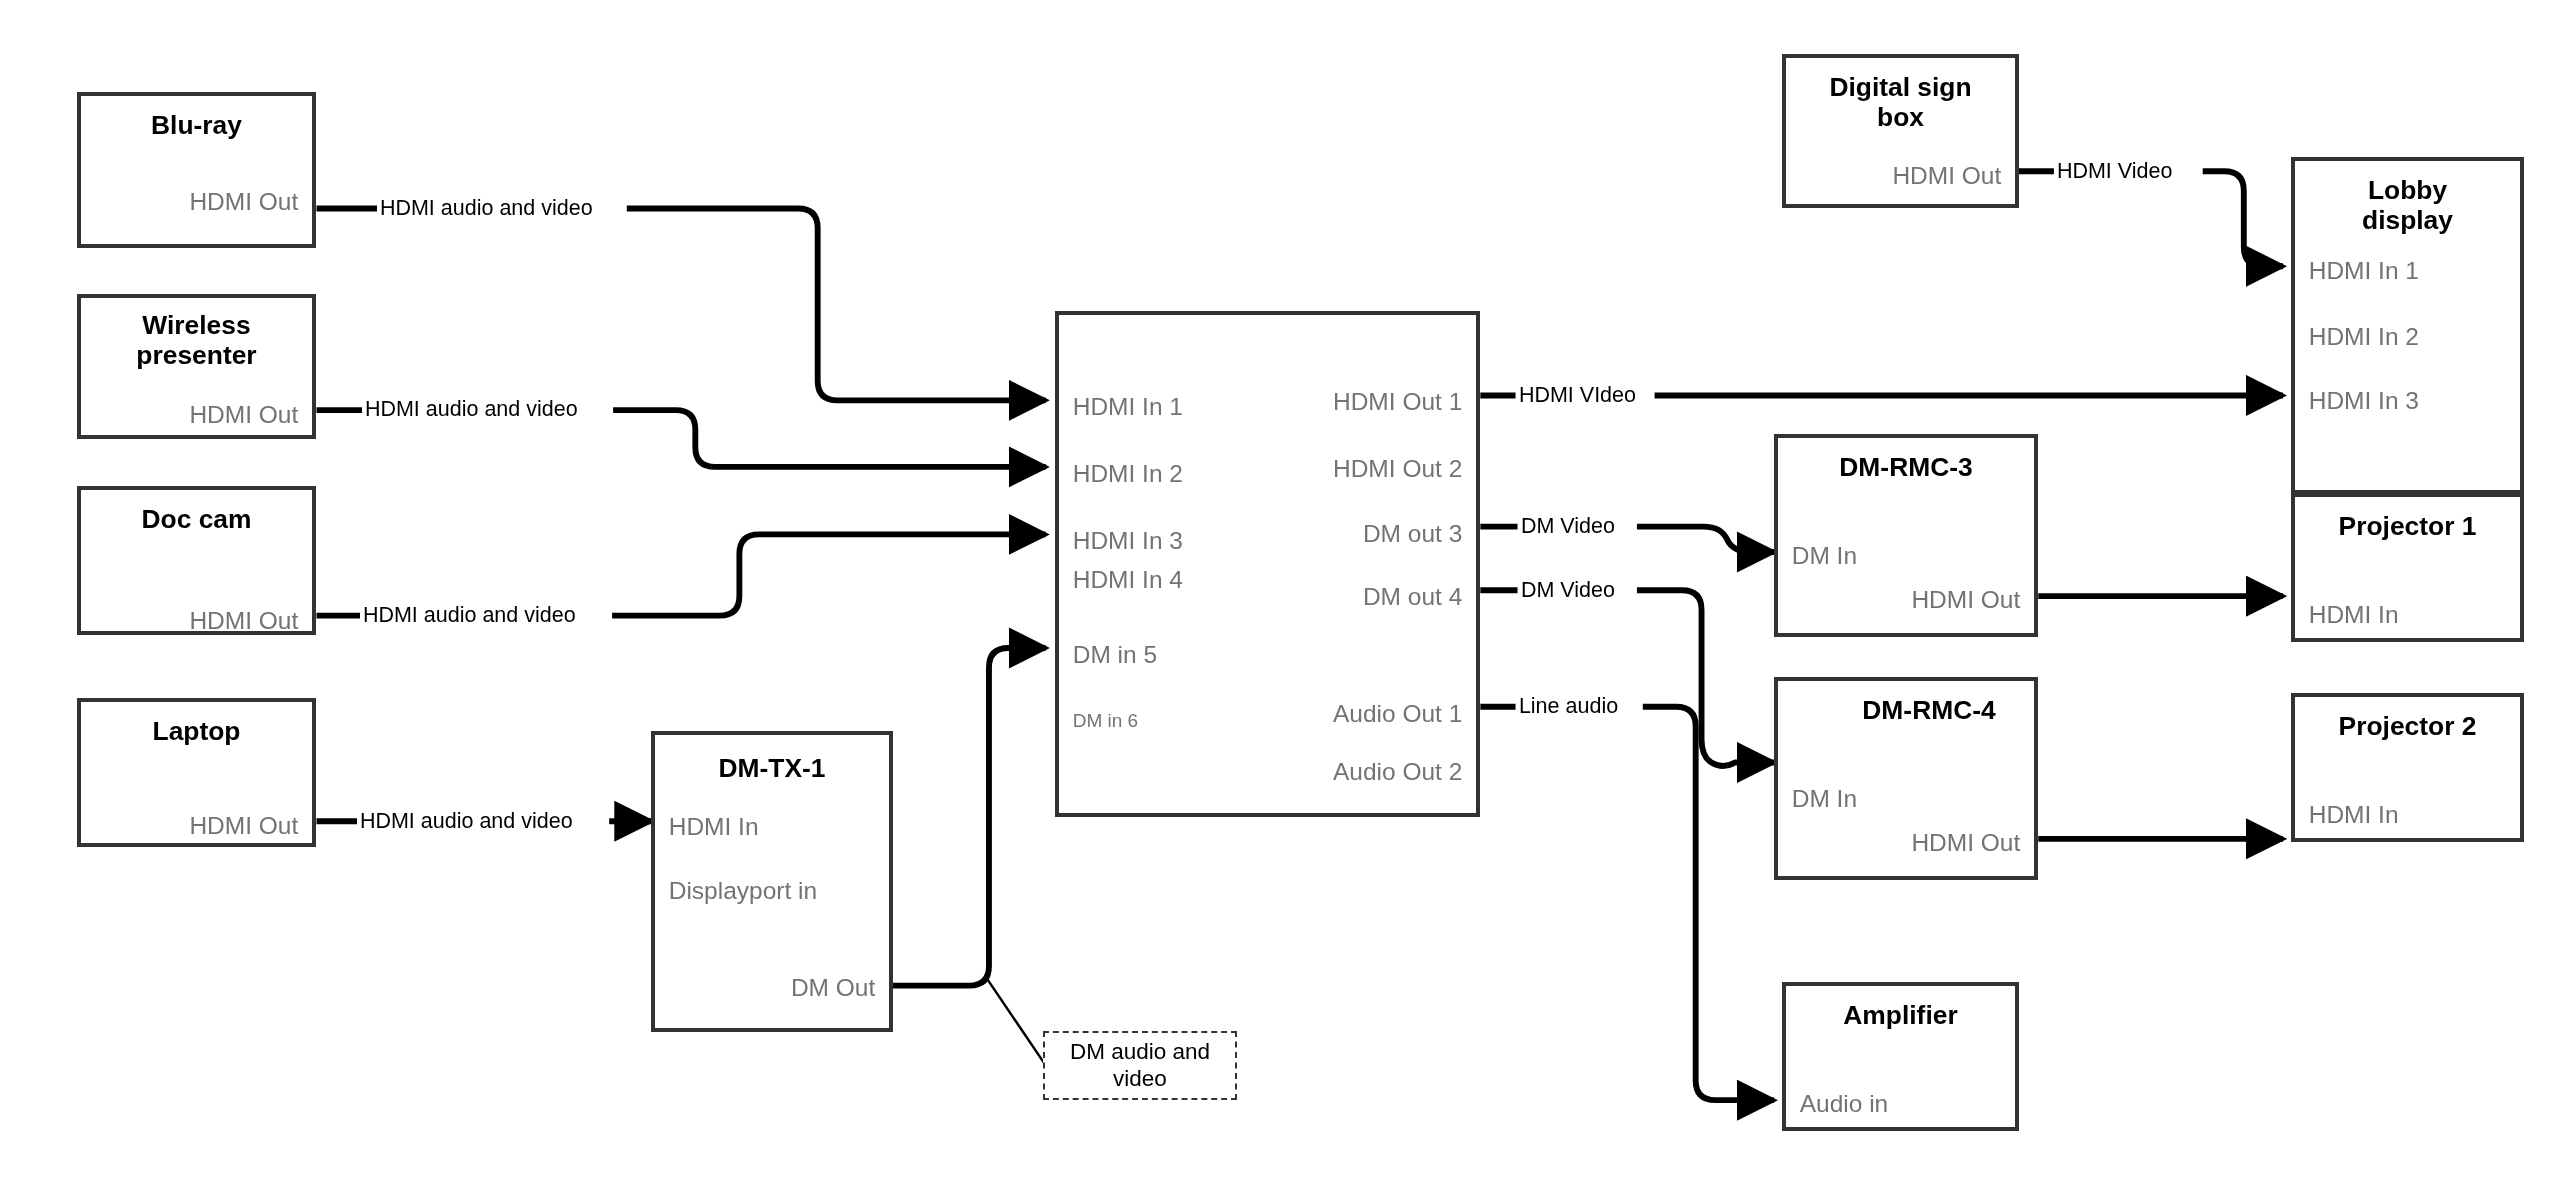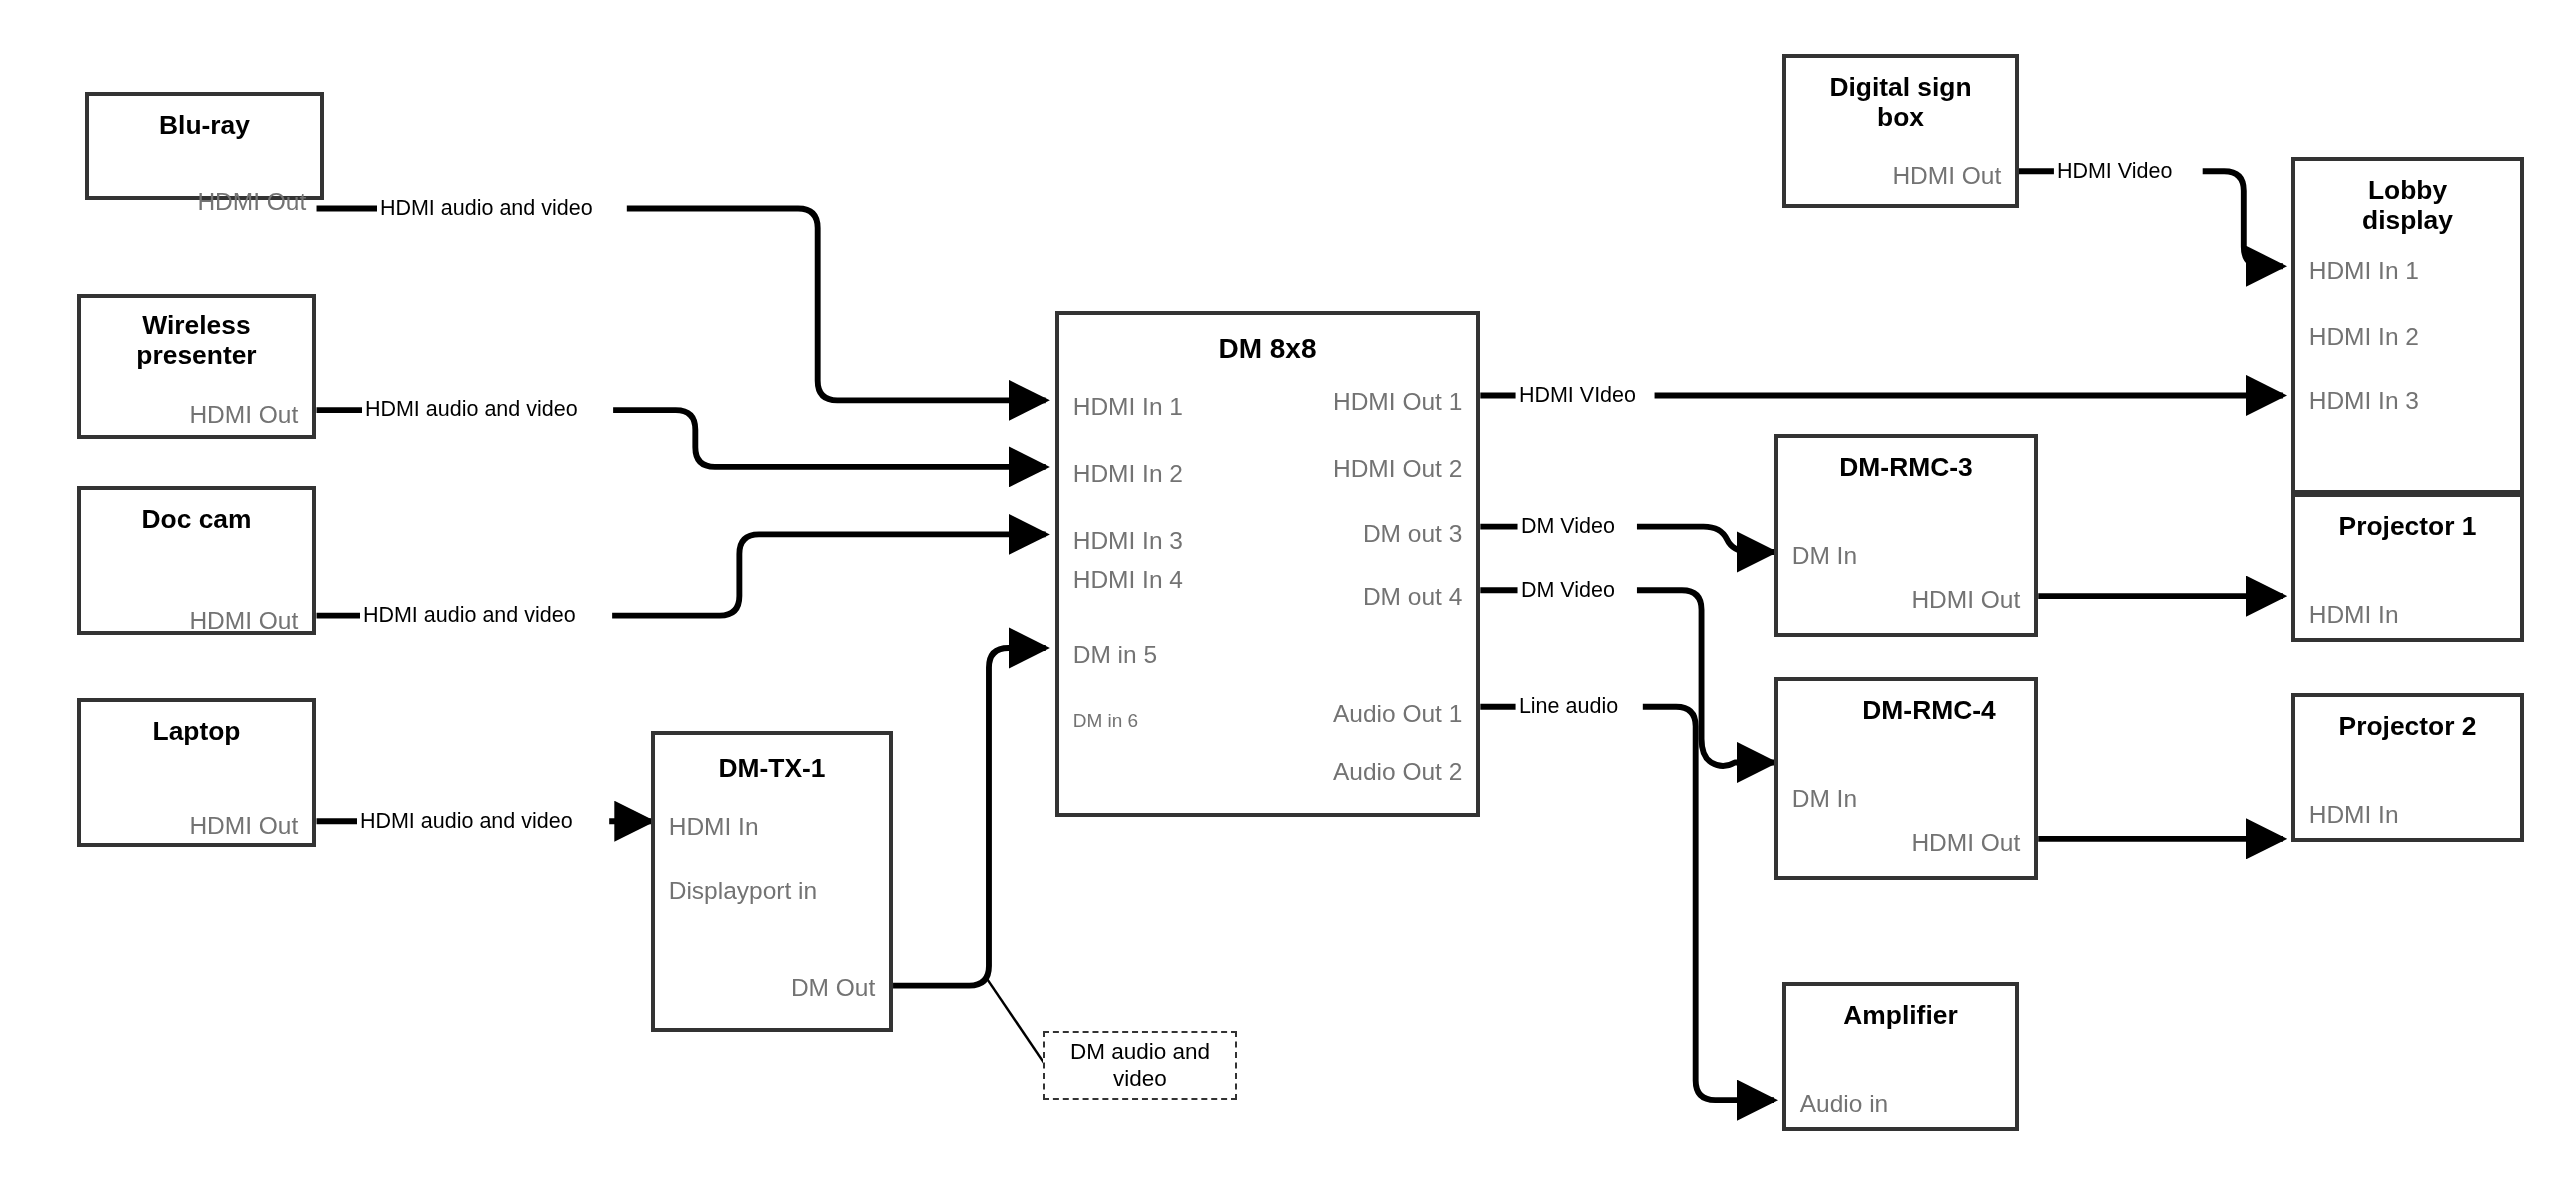--- a/index.html
+++ b/index.html
@@ -114,21 +114,21 @@
       <path d="M 2250 175 L 2272 175 Q 2292 175 2292 195 L 2292 252 Q 2292 272 2312 272 L 2332 272" marker-end="url(#arrow)"></path>
 
       <path d="M 2082 609 L 2332 609" marker-end="url(#arrow)"></path>
 
       <path d="M 2082 857 L 2332 857" marker-end="url(#arrow)"></path>
     </g>
 
     <path d="M 1006 997 L 1069 1090" fill="none" stroke="#000000" stroke-width="2.5"></path>
   </svg>
 
-  <div class="node" style="left:77px; top:92px; width:239px; height:108px;margin-left:8px;">
+  <div class="node" style="left:77px; top:92px; width:239px; height:156px;">
     <div class="node-title" style="top:13.7px; font-size:26.4px;">Blu-ray</div>
     <div class="port right" style="right:13.7px; top:94px; font-size:24.5px;">HDMI Out</div>
   </div>
 
   <div class="node" style="left:77px; top:294px; width:239px; height:145px;">
     <div class="node-title" style="top:11.7px; font-size:26.4px; padding:0 35px;">Wireless presenter</div>
     <div class="port right" style="right:13.7px; top:105px; font-size:24.5px;">HDMI Out</div>
   </div>
 
   <div class="node" style="left:77px; top:486px; width:239px; height:149px;">
@@ -142,21 +142,20 @@
   </div>
 
   <div class="node" style="left:651px; top:731px; width:242px; height:301px;">
     <div class="node-title" style="top:17.6px; font-size:26.4px;">DM-TX-1</div>
     <div class="port left" style="left:13.7px; top:80px; font-size:24.5px;">HDMI In</div>
     <div class="port left" style="left:13.7px; top:144px; font-size:24.5px;">Displayport in</div>
     <div class="port right" style="right:13.7px; top:241px; font-size:24.5px;">DM Out</div>
   </div>
 
   <div class="node" style="left:1055px; top:311px; width:425px; height:506px;">
-    <div class="node-title" style="top:17.6px; font-size:28px;">DM 8x8</div>
 
     <div class="port left" style="left:13.7px; top:80px; font-size:24.5px;">HDMI In 1</div>
     <div class="port left" style="left:13.7px; top:147px; font-size:24.5px;">HDMI In 2</div>
     <div class="port left" style="left:13.7px; top:214px; font-size:24.5px;">HDMI In 3</div>
     <div class="port left" style="left:13.7px; top:253px; font-size:24.5px;">HDMI In 4</div>
     <div class="port left" style="left:13.7px; top:328px; font-size:24.5px;">DM in 5</div>
     <div class="port left" style="left:13.7px; top:396px; font-size:19px;">DM in 6</div>
 
     <div class="port right" style="right:13.7px; top:75px; font-size:24.5px;">HDMI Out 1</div>
     <div class="port right" style="right:13.7px; top:142px; font-size:24.5px;">HDMI Out 2</div>

